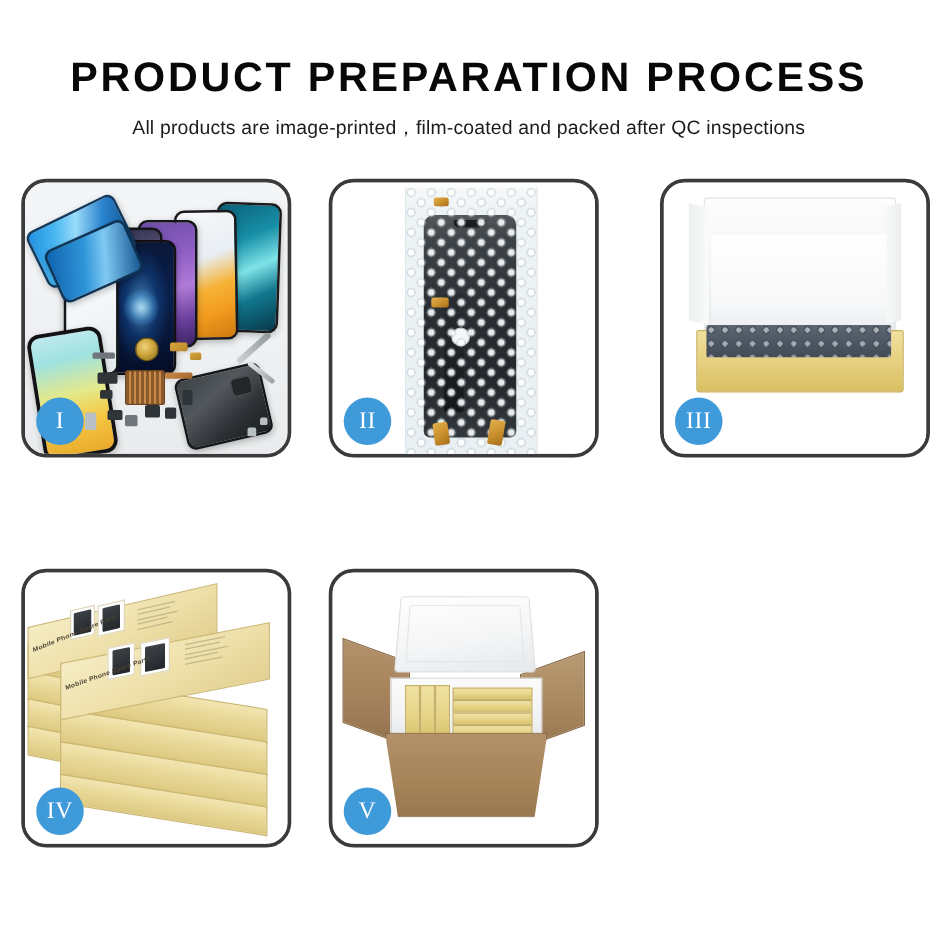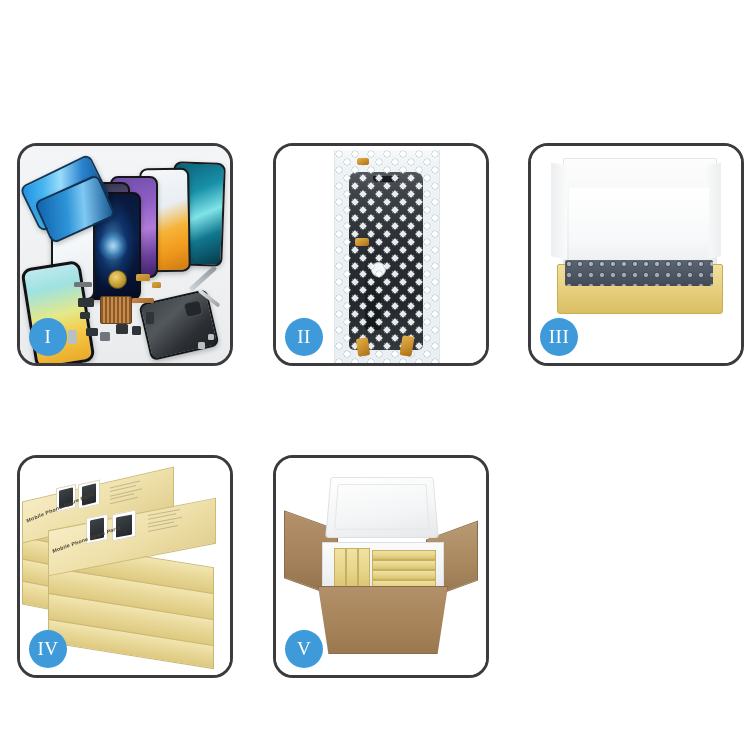--- a/index.html
+++ b/index.html
@@ -56,21 +56,21 @@
     position: absolute;
     width: 216px;
     height: 223px;
     border: 3px solid #3b3b3d;
     border-radius: 20px;
     background: #ffffff;
     box-sizing: border-box;
     overflow: hidden;
   }
   .panel.c1 { left: 0px; }
-  .panel.c2 { left: 256px; }
+  .panel.c2 { left: 246px; }
   .panel.c3 { left: 511px; }
   .panel.r1 { top: 0px; }
   .panel.r2 { top: 312px; }
 
   .stage {
     position: absolute;
     inset: 0;
     overflow: hidden;
   }
 
@@ -412,20 +412,22 @@
   .c6-tape {
     position:absolute;
     background: rgba(128,104,72,.45);
     border-radius: 1px;
   }
 </style>
 </head>
 <body>
 
 <div class="header">
+  <h1 class="title">PRODUCT PREPARATION PROCESS</h1>
+  <p class="subtitle">All products are image-printed，film-coated and packed after QC inspections</p>
 </div>
 
 <div class="grid">
 
   <div class="panel r1 c1">
     <div class="stage">
       <div class="p1-bg"></div>
 
       <div class="phone ph-e"></div>
       <div class="phone ph-d"></div>

